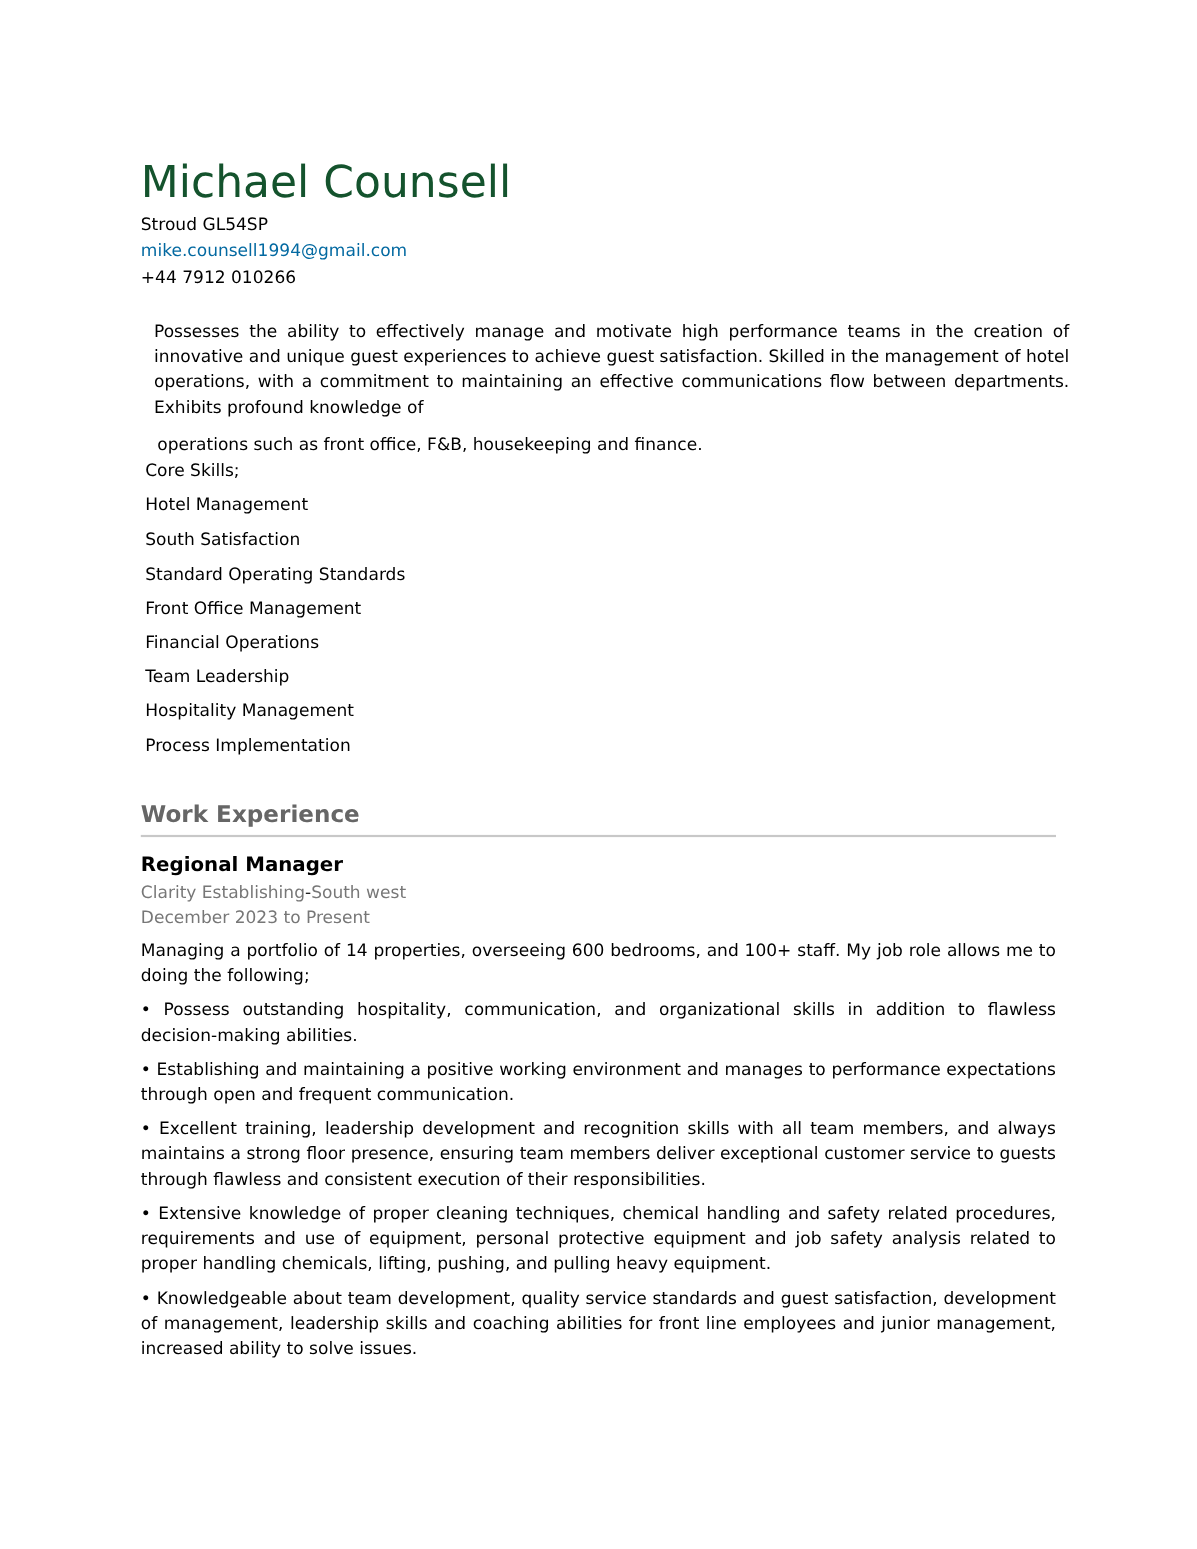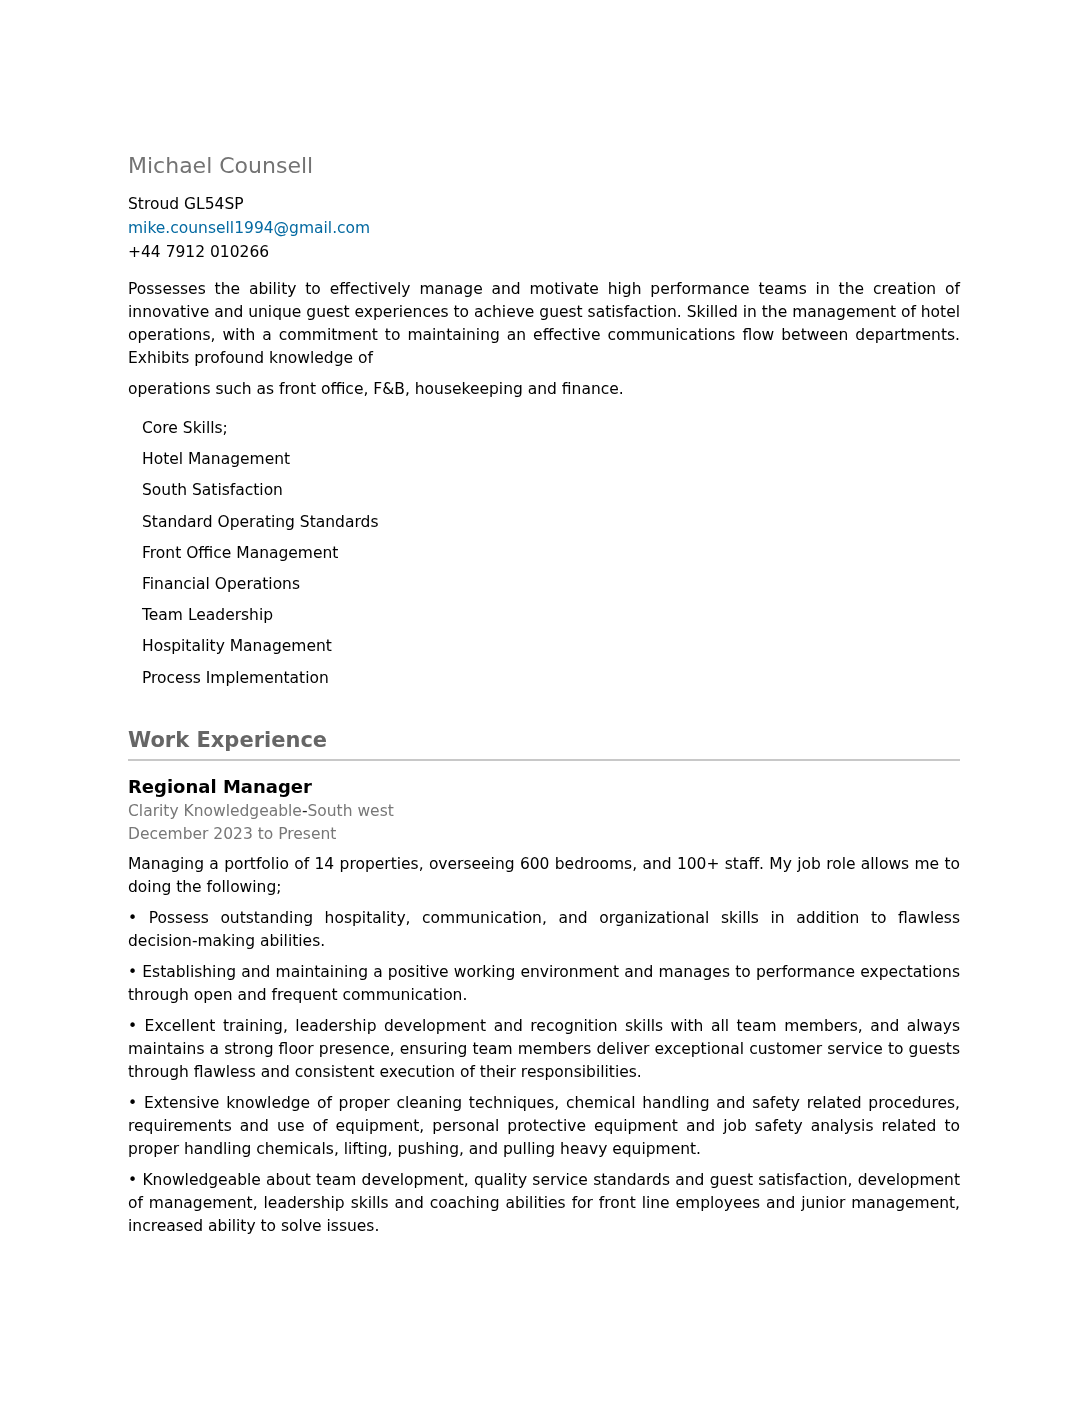--- a/index.html
+++ b/index.html
@@ -3,35 +3,35 @@
   <meta charset="utf-8">
   <style>
     html, body { margin: 0; padding: 0; background: #ffffff; }
     body {
       width: 1088px; height: 1408px; position: relative; overflow: hidden;
       font-family: "DejaVu Sans", sans-serif; color: #000;
     }
     .page { position: absolute; left: 128px; top: 0; width: 832px; }
     .name {
       position: absolute; top: 146px; left: 0;
-      font-size: 22px; line-height: 40px; font-weight: normal; margin: 0;
-      color: #737373;
+      font-size: 40px; line-height: 40px; font-weight: normal; margin: 0;
+      color: #14532d;
     }
     .contact { position: absolute; top: 192px; left: 0; font-size: 15.5px; line-height: 24px; }
     .contact div { height: 24px; }
     .email { color: #0369a1; text-decoration: none; }
     .summary {
       position: absolute; top: 278px; left: 0; width: 832px;
-      font-size: 15.5px; line-height: 23px; text-align: justify; margin: 0;
+      font-size: 15.5px; line-height: 23px; text-align: justify; margin: 12px;
     }
     .summary-cont {
       position: absolute; top: 378px; left: 0; width: 832px;
-      font-size: 15.5px; line-height: 23px; margin: 0;
+      font-size: 15.5px; line-height: 23px; margin: 15px;
     }
-    .skills { position: absolute; top: 417px; left: 14px; font-size: 15.5px; }
+    .skills { position: absolute; top: 417px; left: 4px; font-size: 15.5px; }
     .skills div { height: 31.2px; line-height: 23px; }
     .section-title {
       position: absolute; top: 726px; left: 0; width: 832px;
       font-size: 21px; line-height: 28px; color: #666666; margin: 0; font-weight: bold;
     }
     .rule {
       position: absolute; top: 759px; left: 0; width: 832px; height: 2px; background: #c8c8c8;
     }
     .job-title {
       position: absolute; top: 775px; left: 0;
@@ -67,21 +67,21 @@
     <div>Team Leadership</div>
     <div>Hospitality Management</div>
     <div>Process Implementation</div>
   </div>
 
   <h2 class="section-title">Work Experience</h2>
   <div class="rule"></div>
 
   <h3 class="job-title">Regional Manager</h3>
   <div class="job-meta">
-    <div><span>Clarity Knowledgeable</span><span class="dash">-</span><span>South west</span></div>
+    <div><span>Clarity Establishing</span><span class="dash">-</span><span>South west</span></div>
     <div>December 2023 to Present</div>
   </div>
 
   <div class="job-body">
     <p>Managing a portfolio of 14 properties, overseeing 600 bedrooms, and 100+ staff. My job role allows me to doing the following;</p>
     <p>• Possess outstanding hospitality, communication, and organizational skills in addition to flawless decision-making abilities.</p>
     <p>• Establishing and maintaining a positive working environment and manages to performance expectations through open and frequent communication.</p>
     <p>• Excellent training, leadership development and recognition skills with all team members, and always maintains a strong floor presence, ensuring team members deliver exceptional customer service to guests through flawless and consistent execution of their responsibilities.</p>
     <p>• Extensive knowledge of proper cleaning techniques, chemical handling and safety related procedures, requirements and use of equipment, personal protective equipment and job safety analysis related to proper handling chemicals, lifting, pushing, and pulling heavy equipment.</p>
     <p>• Knowledgeable about team development, quality service standards and guest satisfaction, development of management, leadership skills and coaching abilities for front line employees and junior management, increased ability to solve issues.</p>

